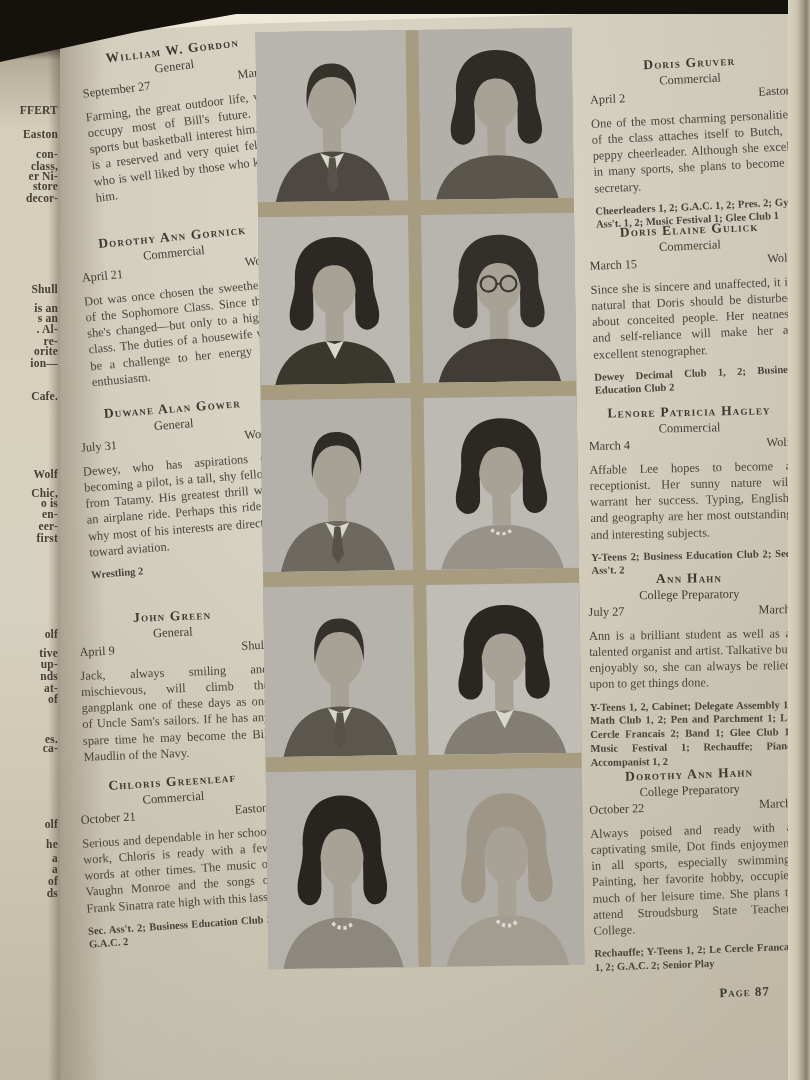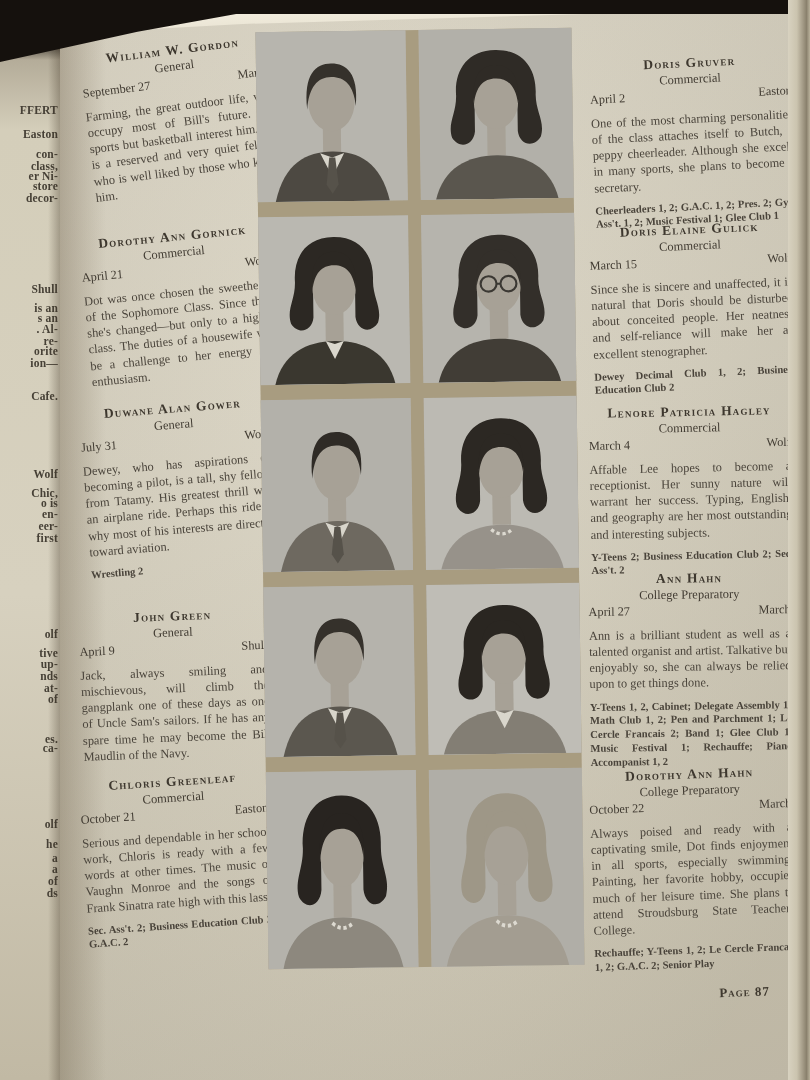--- a/index.html
+++ b/index.html
@@ -305,21 +305,21 @@
             <span class="s-date">March 4</span>
             <span class="s-school">Wolf</span>
           </div>
           <p class="s-bio">Affable Lee hopes to become a receptionist. Her sunny nature will warrant her success. Typing, English, and geography are her most outstanding and interesting subjects.</p>
           <p class="s-act">Y-Teens 2; Business Education Club 2; Sec. Ass't. 2</p>
         </div>
         <div class="entry">
           <h3 class="s-name">Ann Hahn</h3>
           <div class="s-course">College Preparatory</div>
           <div class="s-meta">
-            <span class="s-date">April 27</span>
+            <span class="s-date">July 27</span>
             <span class="s-school">March</span>
           </div>
           <p class="s-bio">Ann is a brilliant student as well as a talented organist and artist. Talkative but enjoyably so, she can always be relied upon to get things done.</p>
           <p class="s-act">Y-Teens 1, 2, Cabinet; Delegate Assembly 1; Math Club 1, 2; Pen and Parchment 1; Le Cercle Francais 2; Band 1; Glee Club 1, Music Festival 1; Rechauffe; Piano Accompanist 1, 2</p>
         </div>
         <div class="entry">
           <h3 class="s-name">Dorothy Ann Hahn</h3>
           <div class="s-course">College Preparatory</div>
           <div class="s-meta">
             <span class="s-date">October 22</span>

